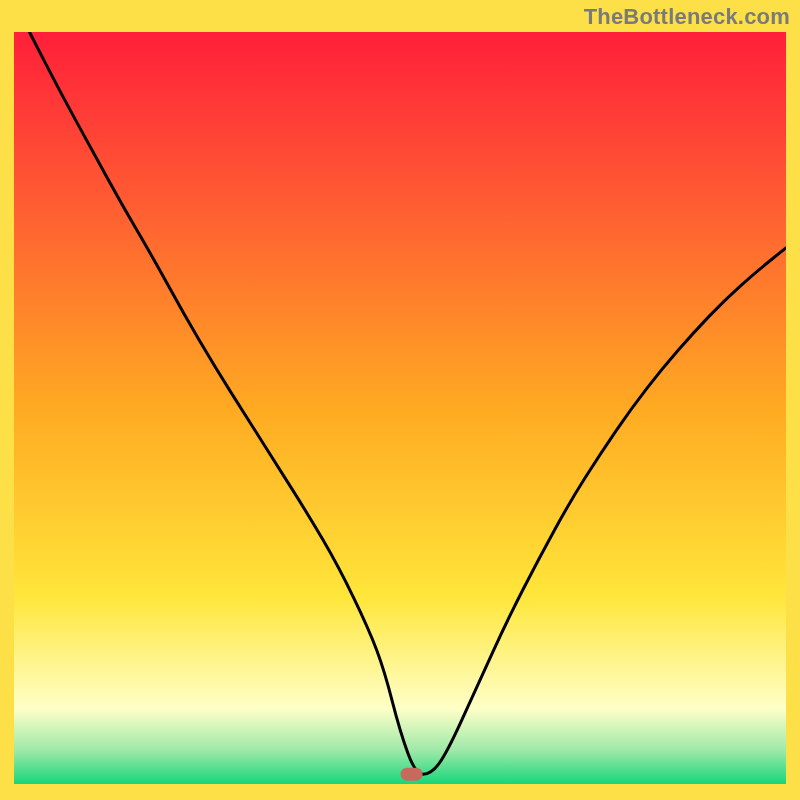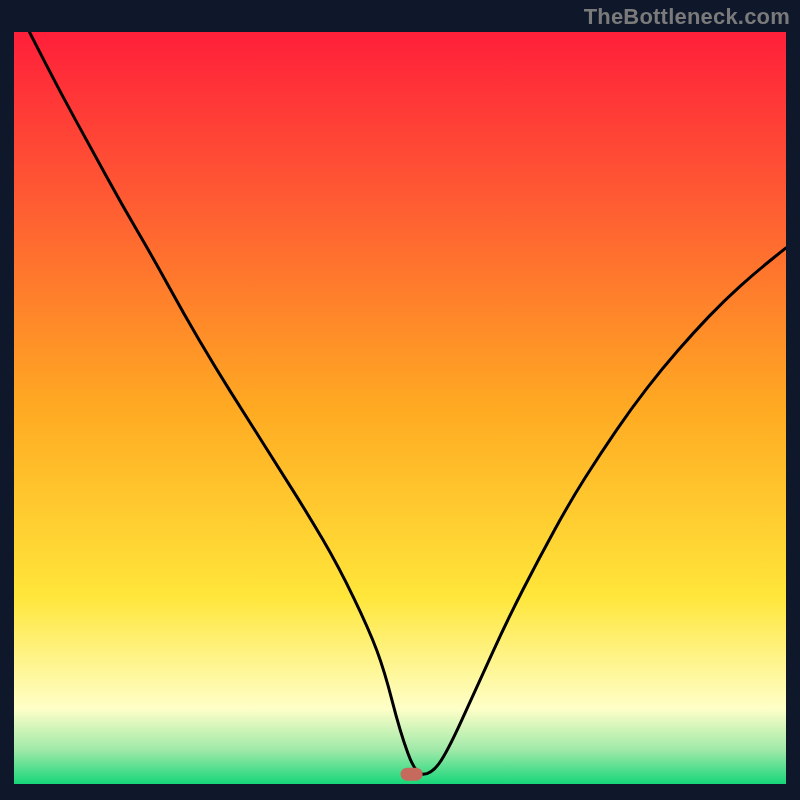--- a/index.html
+++ b/index.html
@@ -8,21 +8,21 @@
     width: 800px;
     height: 800px;
     background: #000;
     font-family: Arial, Helvetica, sans-serif;
     overflow: hidden;
   }
   .frame {
     position: relative;
     width: 800px;
     height: 800px;
-    background: #0f172a;
+    background: #fde047;
     text-decoration: underline;
   }
   .attribution {
     position: absolute;
     top: 4px;
     right: 10px;
     color: #7a7a7a;
     font-size: 22px;
     font-weight: bold;
     letter-spacing: 0.2px;

